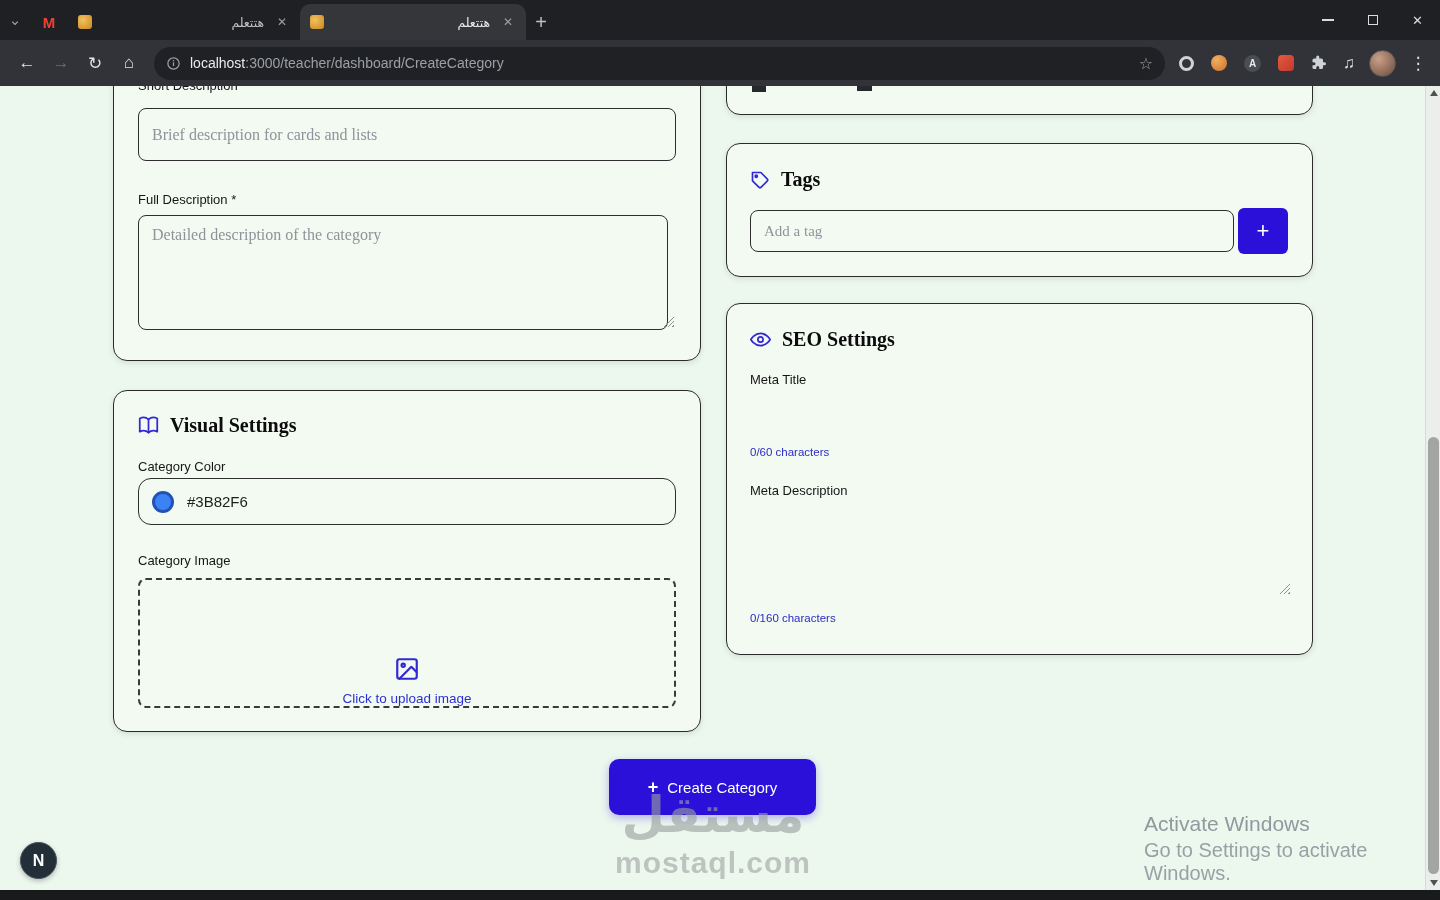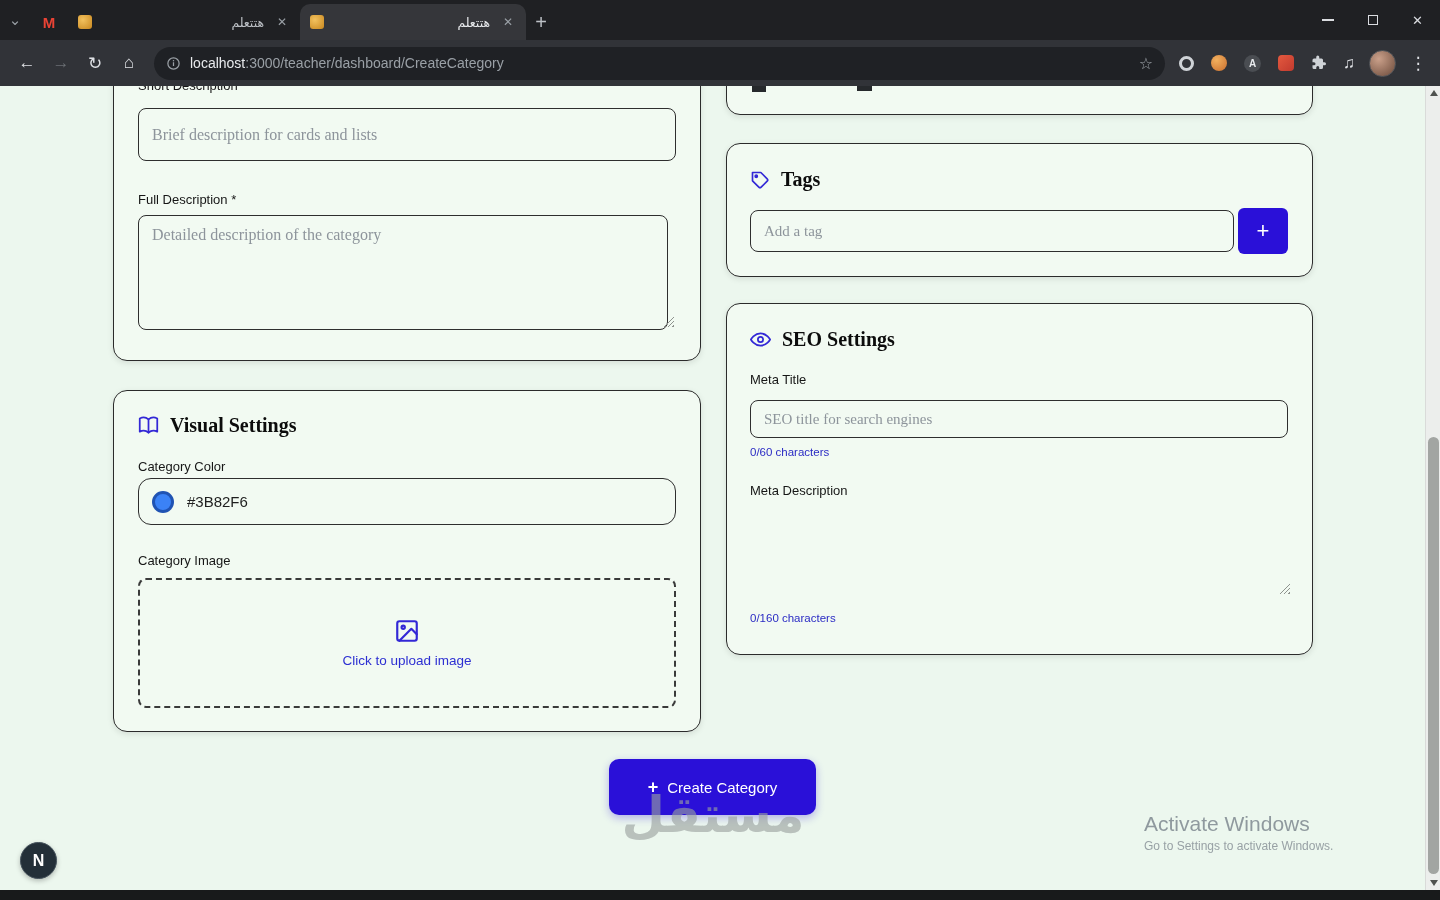--- a/index.html
+++ b/index.html
@@ -98,21 +98,21 @@
   .sliver { position:absolute; background:#26292c; }
 
   
   .wm-ar { position:absolute; left:563px; top:700px; width:300px; text-align:center;
            font-family:"DejaVu Sans",sans-serif; font-weight:bold; font-size:50px;
            color:#9aa19f; opacity:.62; pointer-events:none; }
   .wm-en { position:absolute; left:563px; top:760px; width:300px; text-align:center;
            font-weight:bold; font-size:30px; color:#aeb4b1; opacity:.75; letter-spacing:1px;
            pointer-events:none; }
   .act1 { position:absolute; left:1144px; top:726px; font-size:21px; color:#8f999e; }
-  .act2 { position:absolute; left:1144px; top:753px; font-size:12px; color:#98a1a5; }
+  .act2 { position:absolute; left:1144px; top:753px; font-size:20px; color:#98a1a5; }
   .nbadge { position:absolute; left:20px; top:756px; width:37px; height:37px; border-radius:50%;
             background:#232f38; border:1px solid #45525c; color:#fff; font-size:16px; font-weight:bold;
             display:flex; align-items:center; justify-content:center; cursor:pointer;
             box-shadow:0 2px 5px rgba(0,0,0,.25); }
 
   
   .scrollbar { position:absolute; right:0; top:0; width:15px; height:804px; background:#eceeec;
                border-left:1px solid #d9dbd9; }
   .sb-up, .sb-down { position:absolute; left:0; width:15px; height:14px; display:flex;
                      align-items:center; justify-content:center; cursor:pointer; }
@@ -206,21 +206,21 @@
         <path d="M12 5v15"></path>
       </svg>
       <span>Visual Settings</span>
     </div>
     <div class="lbl" style="left:138px; top:373px;">Category Color</div>
     <div class="colorfield" style="left:138px; top:392px; width:538px; height:47px;border-radius:13px;">
       <span class="swatch" style="background: rgb(59, 130, 246);"></span>
       <span class="colorval">#3B82F6</span>
     </div>
     <div class="lbl" style="left:138px; top:467px;">Category Image</div>
-    <div class="upload" style="left:138px; top:492px; width:538px; height:130px;">
+    <div class="upload" style="left:138px; top:492px; width:538px; height:130px;justify-content:flex-end;">
       <svg viewBox="0 0 24 24" width="26" height="26" fill="none" stroke="#3328d6" stroke-width="2" stroke-linecap="round" stroke-linejoin="round">
         <rect x="3" y="3" width="18" height="18" rx="2"></rect>
         <circle cx="8.5" cy="8.5" r="1.5"></circle>
         <path d="m21 15-5-5L5 21"></path>
       </svg>
       <span class="upload-text">Click to upload image</span>
     </div>
 
     <div class="card" style="left:726px; top:-45px; width:587px; height:74px;"></div>
     <div class="sliver" style="left:752px; top:-3px; width:14px; height:9px;"></div>
@@ -239,32 +239,32 @@
 
     <div class="card" style="left:726px; top:217px; width:587px; height:352px;"></div>
     <div class="hd" style="left:750px; top:242px;">
       <svg viewBox="0 0 24 24" width="21" height="21" fill="none" stroke="#3328d6" stroke-width="2" stroke-linecap="round" stroke-linejoin="round">
         <path d="M1 12s4-7 11-7 11 7 11 7-4 7-11 7S1 12 1 12z"></path>
         <circle cx="12" cy="12" r="3"></circle>
       </svg>
       <span>SEO Settings</span>
     </div>
     <div class="lbl" style="left:750px; top:286px;">Meta Title</div>
-    <input class="tin" style="left: 750px; top: 314px; width: 538px; height: 38px; font-size: 15px;" placeholder="SEO title for search engines">
     <div class="cnt" style="left:750px; top:360px;">0/60 characters</div>
     <div class="lbl" style="left:750px; top:397px;">Meta Description</div>
     <div class="grip" style="left:1279px; top:497px;"></div>
     <div class="cnt" style="left:750px; top:526px;">0/160 characters</div>
 
     <button class="accentbtn submitbtn" style="background: rgb(42, 16, 216);">
       <span class="submit-plus">+</span>
       <span>Create Category</span>
     </button>
 
     <div class="wm-ar">مستقل</div>
+    <div class="wm-en">mostaql.com</div>
     <div class="act1">Activate Windows</div>
     <div class="act2">Go to Settings to activate Windows.</div>
     <div class="nbadge">N</div>
 
     <div class="scrollbar">
       <div class="sb-up">
           <div class="tri-up"></div>
         </div>
       <div class="sb-thumb"></div>
       <div class="sb-down">

